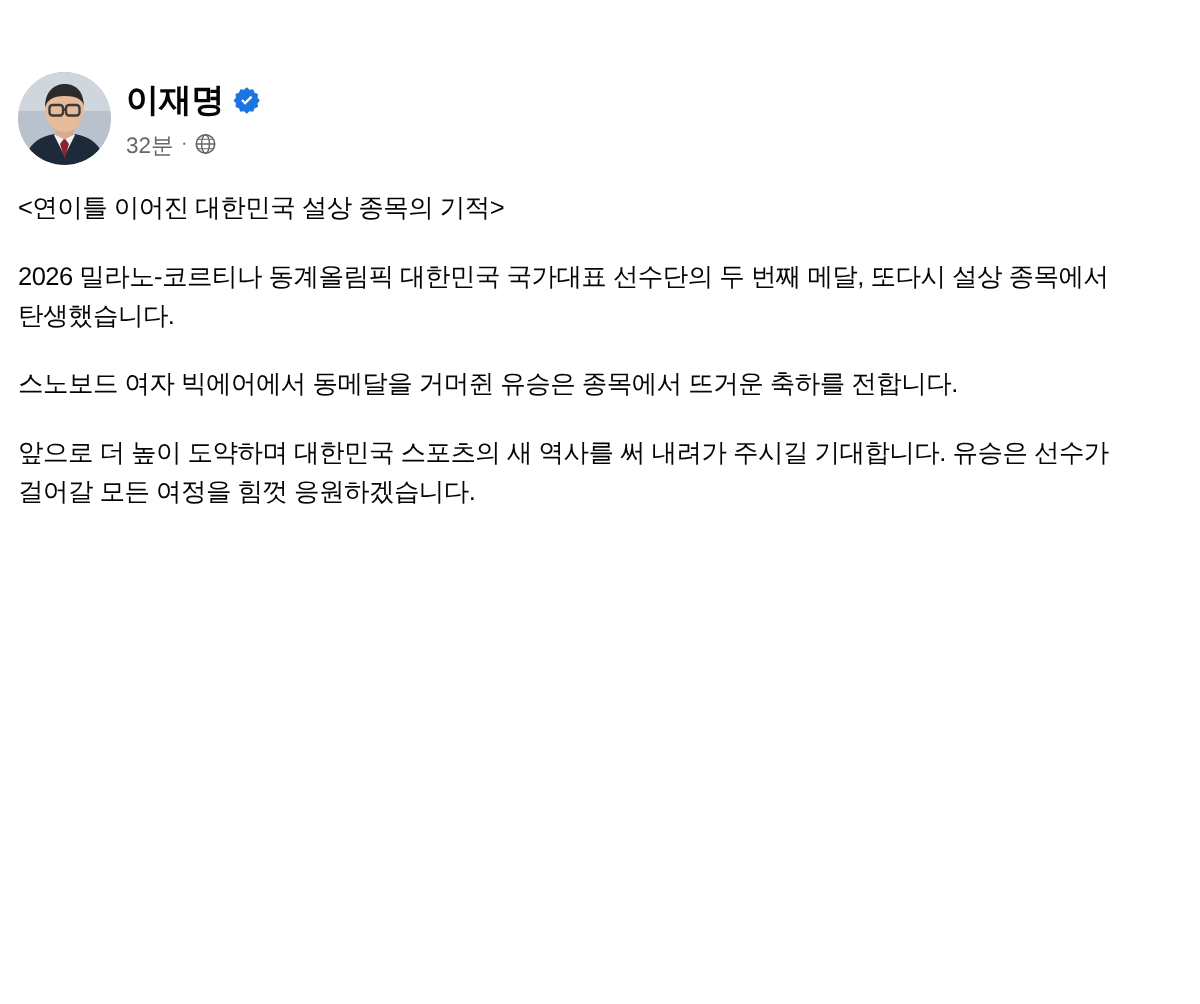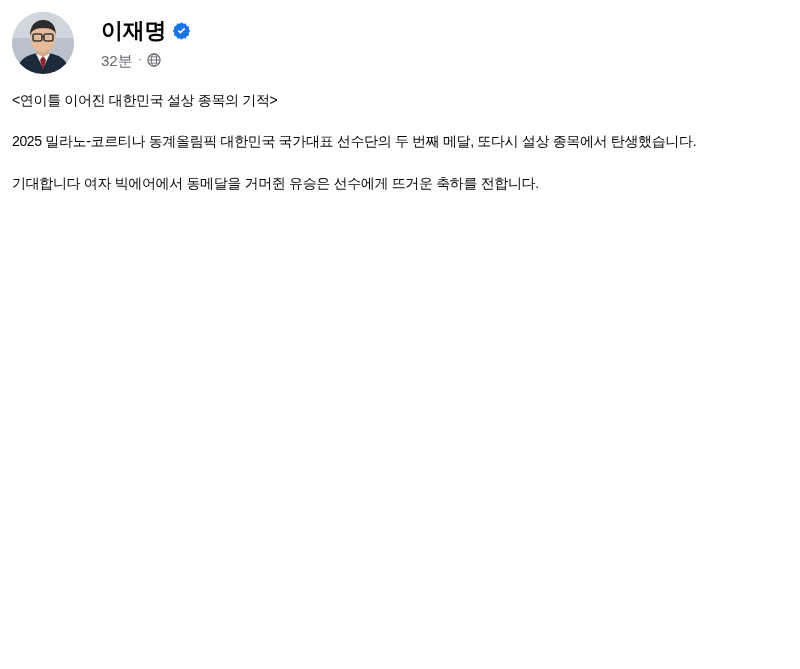--- a/index.html
+++ b/index.html
@@ -15,22 +15,23 @@
     overflow: hidden;
   }
   .post {
     width: 800px;
     box-sizing: border-box;
     padding: 10px 12px 0 12px;
   }
   .post-header {
     display: flex;
     align-items: flex-start;
-    gap: 27px;
+    gap: 10px;
     padding: 2px 0 10px 0;
+    margin-top: 36px;
   }
   .avatar {
     width: 62px;
     height: 62px;
     border-radius: 50%;
     overflow: hidden;
     flex: 0 0 62px;
     background: #c8cdd4;
     position: relative;
   }
@@ -77,21 +78,21 @@
     height: 14px;
     display: inline-block;
     position: relative;
     top: 1px;
   }
   .post-body {
     padding: 2px 0 0 0;
   }
   .post-body p {
     margin: 0 0 20px 0;
-    font-size: 14px;
+    font-size: 17px;
     line-height: 1.52;
     color: #050505;
     letter-spacing: -0.35px;
     word-break: keep-all;
   }
   .post-body p:first-child {
     margin-top: 4px;
   }
   .post-body p:last-child {
     margin-bottom: 0;
@@ -157,17 +158,18 @@
             <line x1="2.2" y1="4.4" x2="13.8" y2="4.4" stroke="#65676b" stroke-width="0.9"></line>
             <line x1="2.2" y1="11.6" x2="13.8" y2="11.6" stroke="#65676b" stroke-width="0.9"></line>
           </svg>
         </span>
       </div>
     </div>
   </div>
 
   <div class="post-body">
     <p>&lt;연이틀 이어진 대한민국 설상 종목의 기적&gt;</p>
-    <p>2025 밀라노-코르티나 동계올림픽 대한민국 국가대표 선수단의 두 번째 메달, 또다시 설상 종목에서 탄생했습니다.</p>
-    <p>기대합니다 여자 빅에어에서 동메달을 거머쥔 유승은 선수에게 뜨거운 축하를 전합니다.</p>
+    <p>2026 밀라노-코르티나 동계올림픽 대한민국 국가대표 선수단의 두 번째 메달, 또다시 설상 종목에서 탄생했습니다.</p>
+    <p>스노보드 여자 빅에어에서 동메달을 거머쥔 유승은 종목에서 뜨거운 축하를 전합니다.</p>
+    <p>앞으로 더 높이 도약하며 대한민국 스포츠의 새 역사를 써 내려가 주시길 기대합니다. 유승은 선수가 걸어갈 모든 여정을 힘껏 응원하겠습니다.</p>
   </div>
 
 </div>
 
 </body></html>

